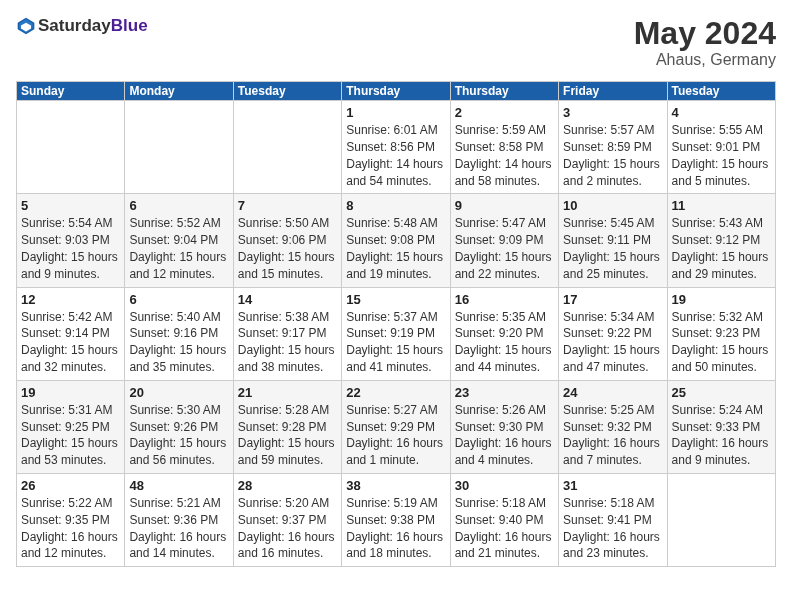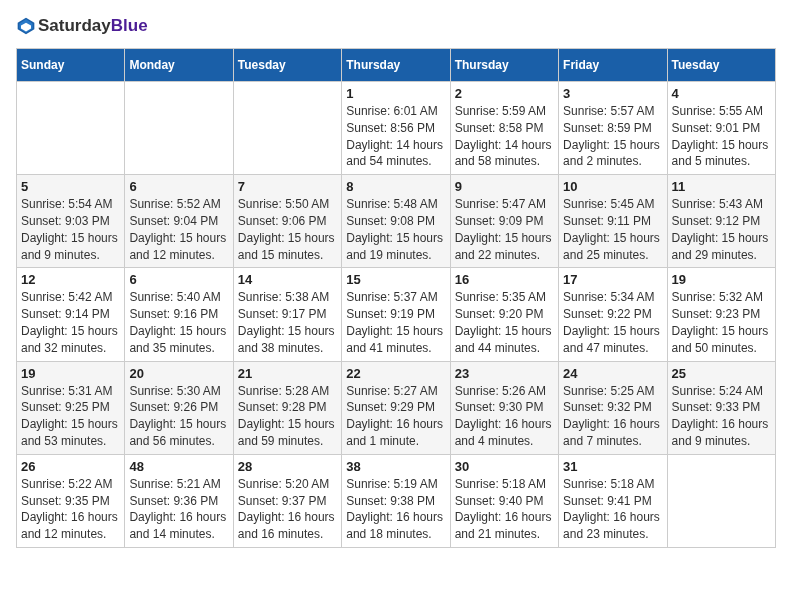--- a/index.html
+++ b/index.html
@@ -41,21 +41,21 @@
     table {
       width: 100%;
       border-collapse: collapse;
       table-layout: fixed;
     }
     thead tr th {
       background-color: #1a5fa8;
       color: white;
       font-size: 12px;
       font-weight: bold;
-      padding: 9px 4px;
+      padding: 2px 4px;
       text-align: left;
       border: 1px solid #ccc;
     }
     tbody tr td {
       border: 1px solid #ccc;
       vertical-align: top;
       padding: 4px 4px;
       height: 90px;
       font-size: 10px;
       color: #333;
@@ -88,20 +88,24 @@
       <polygon points="12,2 22,8 22,16 12,22 2,16 2,8" fill="#1a5fa8"></polygon>
       <polygon points="12,4 20,9 20,15 12,20 4,15 4,9" fill="#2979c8"></polygon>
       <polygon points="12,8 18,11.5 18,15 12,18.5 6,15 6,11.5" fill="#fff"></polygon>
     </svg>
     <div>
       <div style="font-size:17px;font-weight:bold;line-height:1.1;">
         <span style="color:#333;">Saturday</span><span style="color:#4c1d95;">Blue</span>
       </div>
     </div>
   </div>
+  <div class="title-block">
+    <div class="month-title">May 2024</div>
+    <div class="location">Ahaus, Germany</div>
+  </div>
 </div>
 
 <table>
   <thead>
     <tr>
     <th>Sunday</th>
         <th>Monday</th>
         <th>Tuesday</th>
         <th>Thursday</th>
         <th>Thursday</th>

